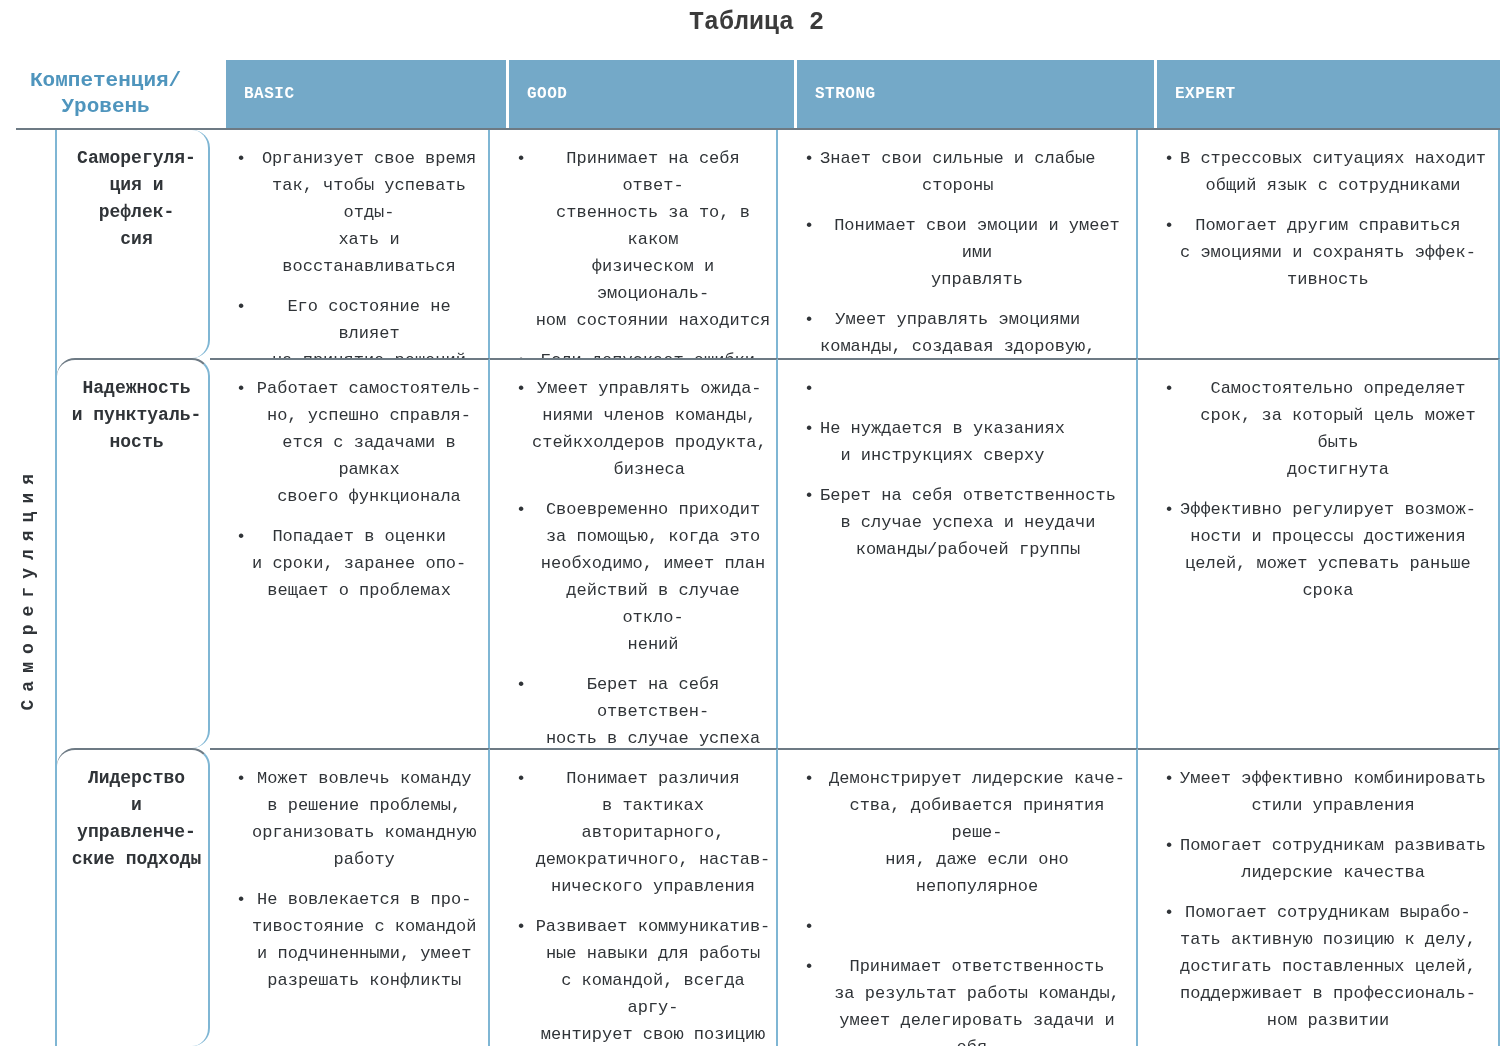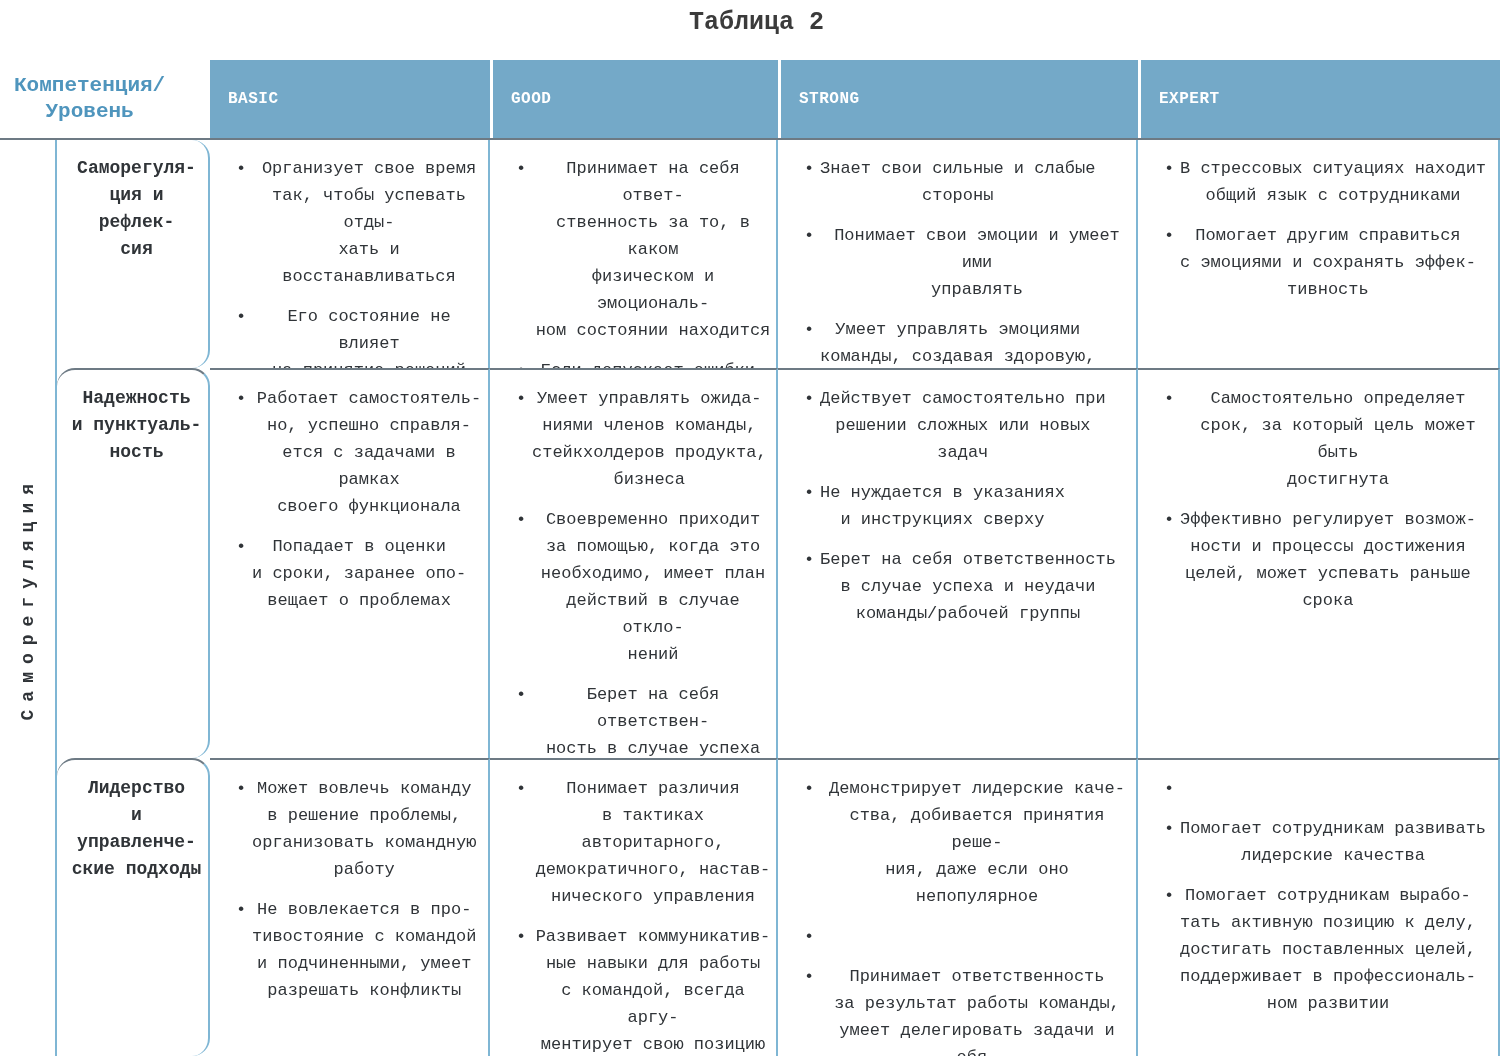--- a/index.html
+++ b/index.html
@@ -24,22 +24,23 @@
   .caption{
     padding:8px 0 0 13px;
     height:60px;
     font-size:25px;
     font-weight:bold;
     color:#3b3b3b;
   }
   .grid-head{
     display:grid;
     grid-template-columns:57px 153px 280px 288px 360px 362px;
-    height:80px;
+    height:70px;
     border-bottom:2px solid var(--grid-h);
+    margin-left:16px;
   }
   .corner{
     grid-column:1 / 3;
     display:flex;align-items:center;
     padding-left:14px;
     font-size:21px;line-height:26px;
     font-weight:bold;
     color:var(--accent-text);
     white-space:pre-line;
   }
@@ -215,23 +216,20 @@
           <div class="dot">•</div>
           <div class="btext">Берет на себя ответствен-
 ность в случае успеха
 и неудачи/непопадания
 в сроки</div>
         </div>
       </div>
       <div class="cell sep">
         <div class="bullet">
           <div class="dot">•</div>
-          <div class="btext">Действует самостоятельно при
-решении сложных или новых
-задач</div>
         </div>
         <div class="bullet">
           <div class="dot">•</div>
           <div class="btext">Не нуждается в указаниях
 и инструкциях сверху</div>
         </div>
         <div class="bullet">
           <div class="dot">•</div>
           <div class="btext">Берет на себя ответственность
 в случае успеха и неудачи
@@ -302,20 +300,22 @@
           <div class="dot">•</div>
           <div class="btext">Принимает ответственность
 за результат работы команды,
 умеет делегировать задачи и обя-
 занности</div>
         </div>
       </div>
       <div class="cell sep">
         <div class="bullet">
           <div class="dot">•</div>
+          <div class="btext">Умеет эффективно комбинировать
+стили управления</div>
         </div>
         <div class="bullet">
           <div class="dot">•</div>
           <div class="btext">Помогает сотрудникам развивать
 лидерские качества</div>
         </div>
         <div class="bullet">
           <div class="dot">•</div>
           <div class="btext">Помогает сотрудникам вырабо-
 тать активную позицию к делу,

